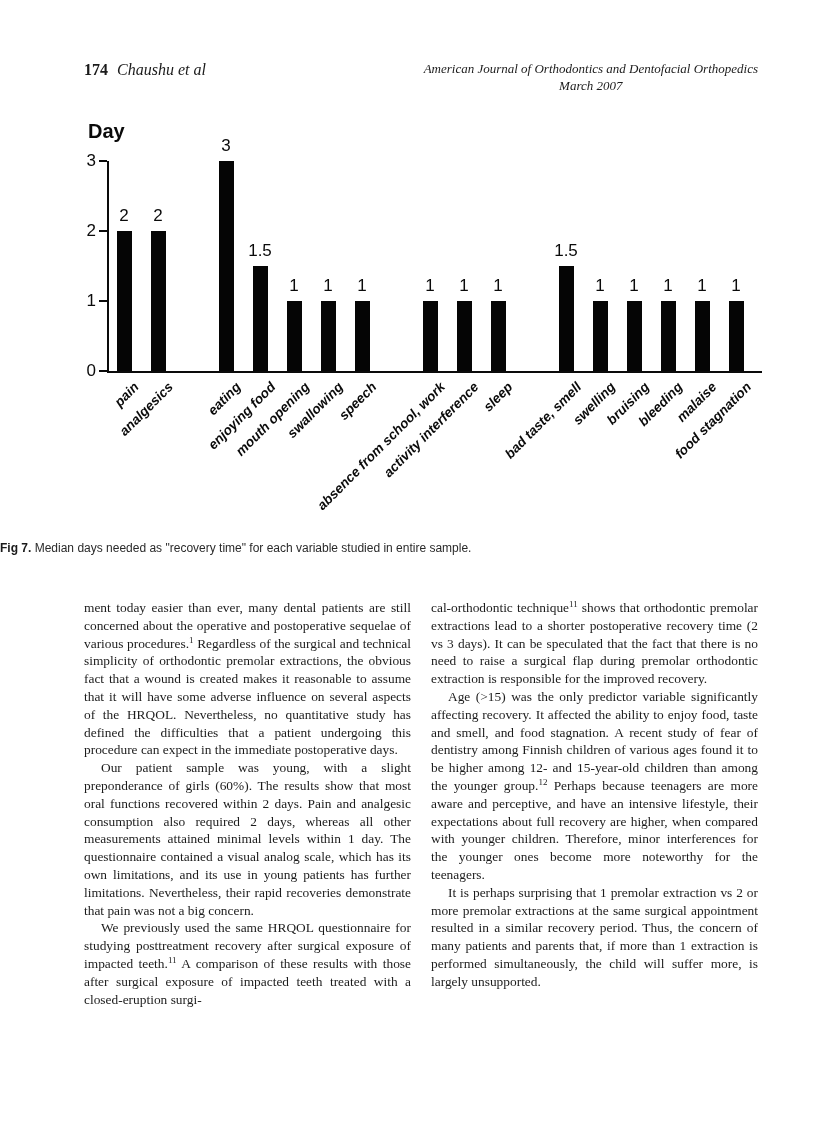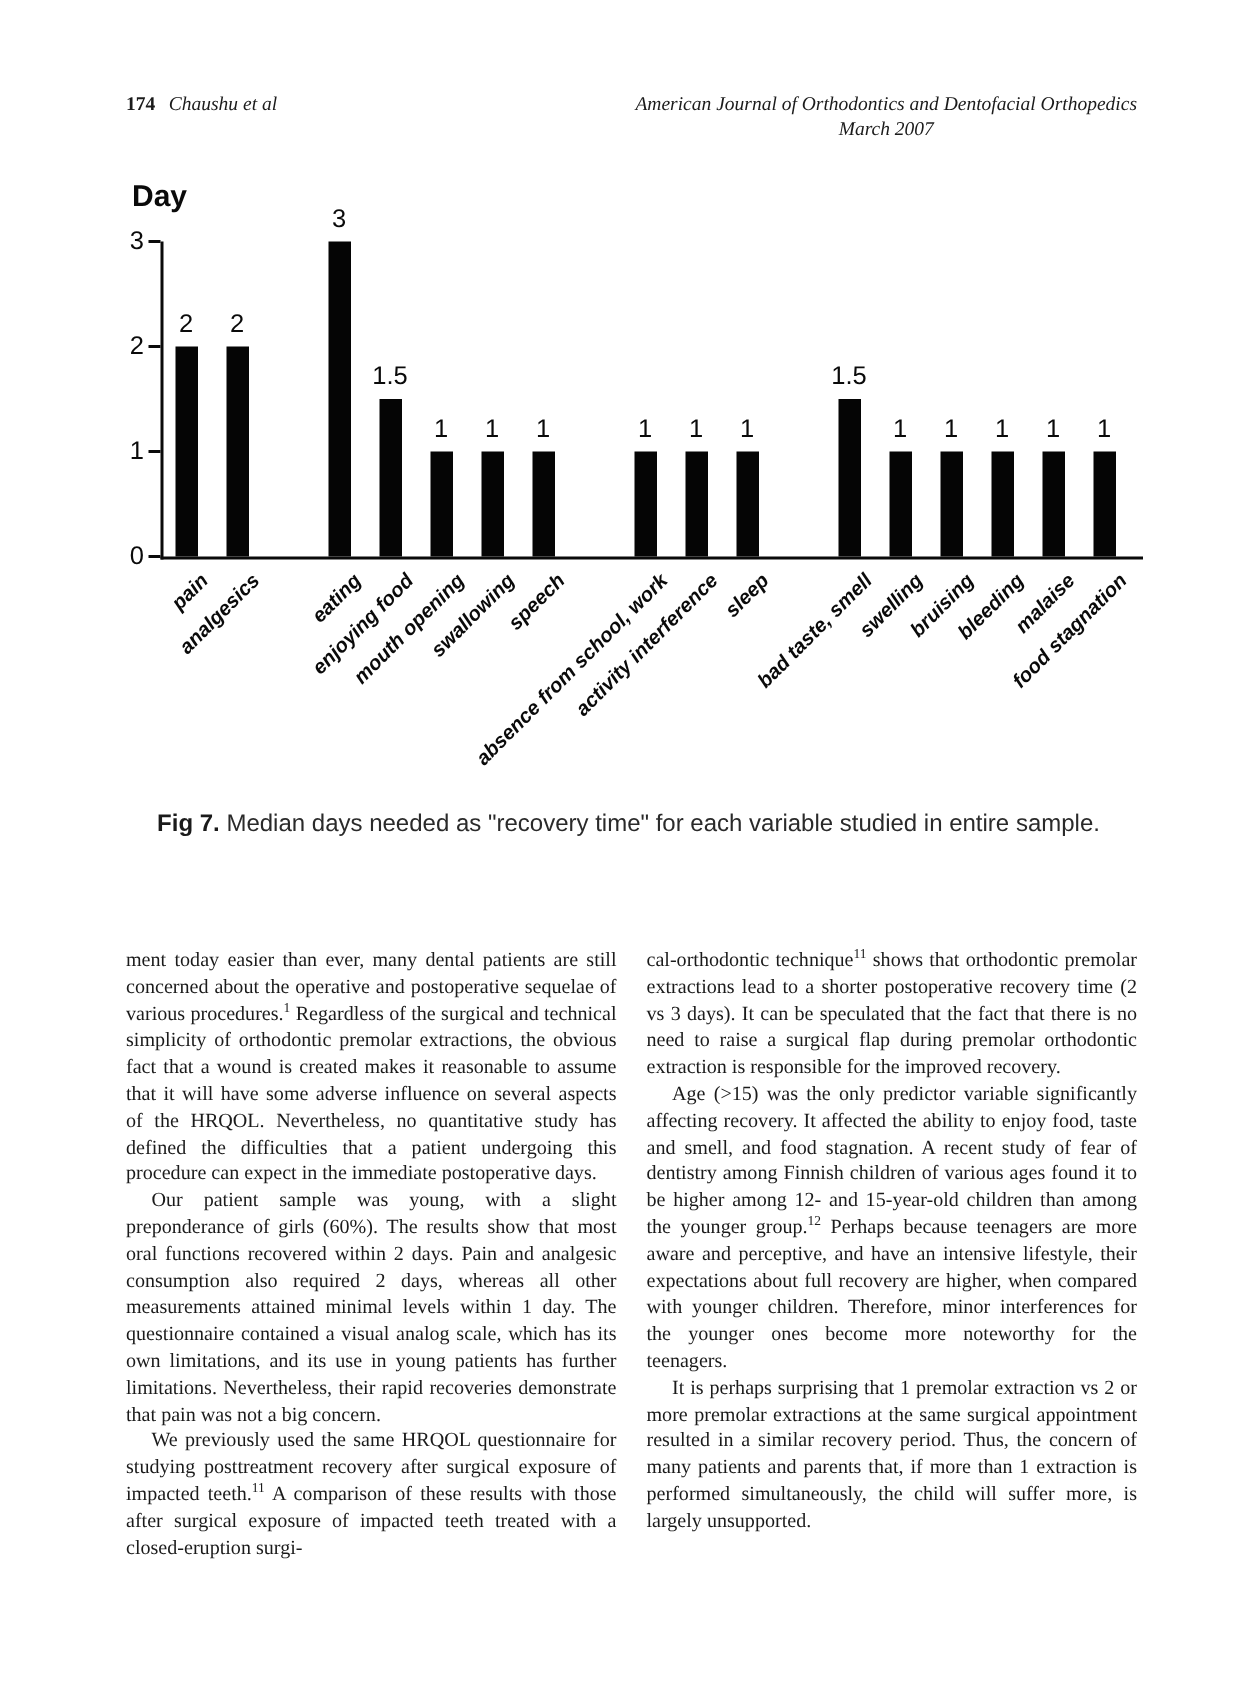--- a/index.html
+++ b/index.html
@@ -5,21 +5,21 @@
   html,body{margin:0;padding:0;background:#ffffff;}
   .page{
     position:relative;
     width:838px;height:1122px;
     background:#ffffff;
     overflow:hidden;
     font-family:"Liberation Serif", serif;
     color:#1b1b1b;
   }
   
-  .hdr-left{position:absolute;left:84px;top:61px;font-size:13px;white-space:nowrap;}
+  .hdr-left{position:absolute;left:84px;top:61px;font-size:16px;white-space:nowrap;}
   .hdr-pagenum{font-weight:bold;font-style:normal;}
   .hdr-authors{font-style:italic;margin-left:9px;}
   .hdr-right{position:absolute;right:80px;top:61px;text-align:center;font-style:italic;font-size:13px;line-height:16.5px;}
   
   #chart{position:absolute;left:0;top:0;width:838px;height:560px;font-family:"Liberation Sans", sans-serif;color:#0a0a0a;}
   #chart .el{position:absolute;}
   .axis{background:#0a0a0a;}
   .bar{background:#050505;}
   .ytick-label{width:30px;text-align:right;font-size:17px;line-height:20px;}
   .yaxis-title{font-size:20px;font-weight:bold;}
@@ -27,28 +27,27 @@
   .cat-label{
     white-space:nowrap;
     font-size:13.5px;font-weight:bold;font-style:italic;
     transform-origin:100% 0;
     transform:rotate(-45deg);
     line-height:14px;
   }
   
   .caption{
     position:absolute;left:0;right:0;top:541px;
-    text-align:center;
     font-family:"Liberation Sans", sans-serif;
-    font-size:16px;color:#2a2a2a;
+    font-size:12px;color:#2a2a2a;
   }
   .caption b{color:#1a1a1a;}
   
   .col{
-    position:absolute;top:631px;width:327px;
+    position:absolute;top:599px;width:327px;
     font-size:13.4px;line-height:17.8px;
     text-align:justify;
   }
   .col-left{left:84px;}
   .col-right{left:431px;}
   .col p{margin:0;}
   .col p.indent{text-indent:17px;}
   .col sup{font-size:9px;line-height:0;}
 </style>
 </head>

